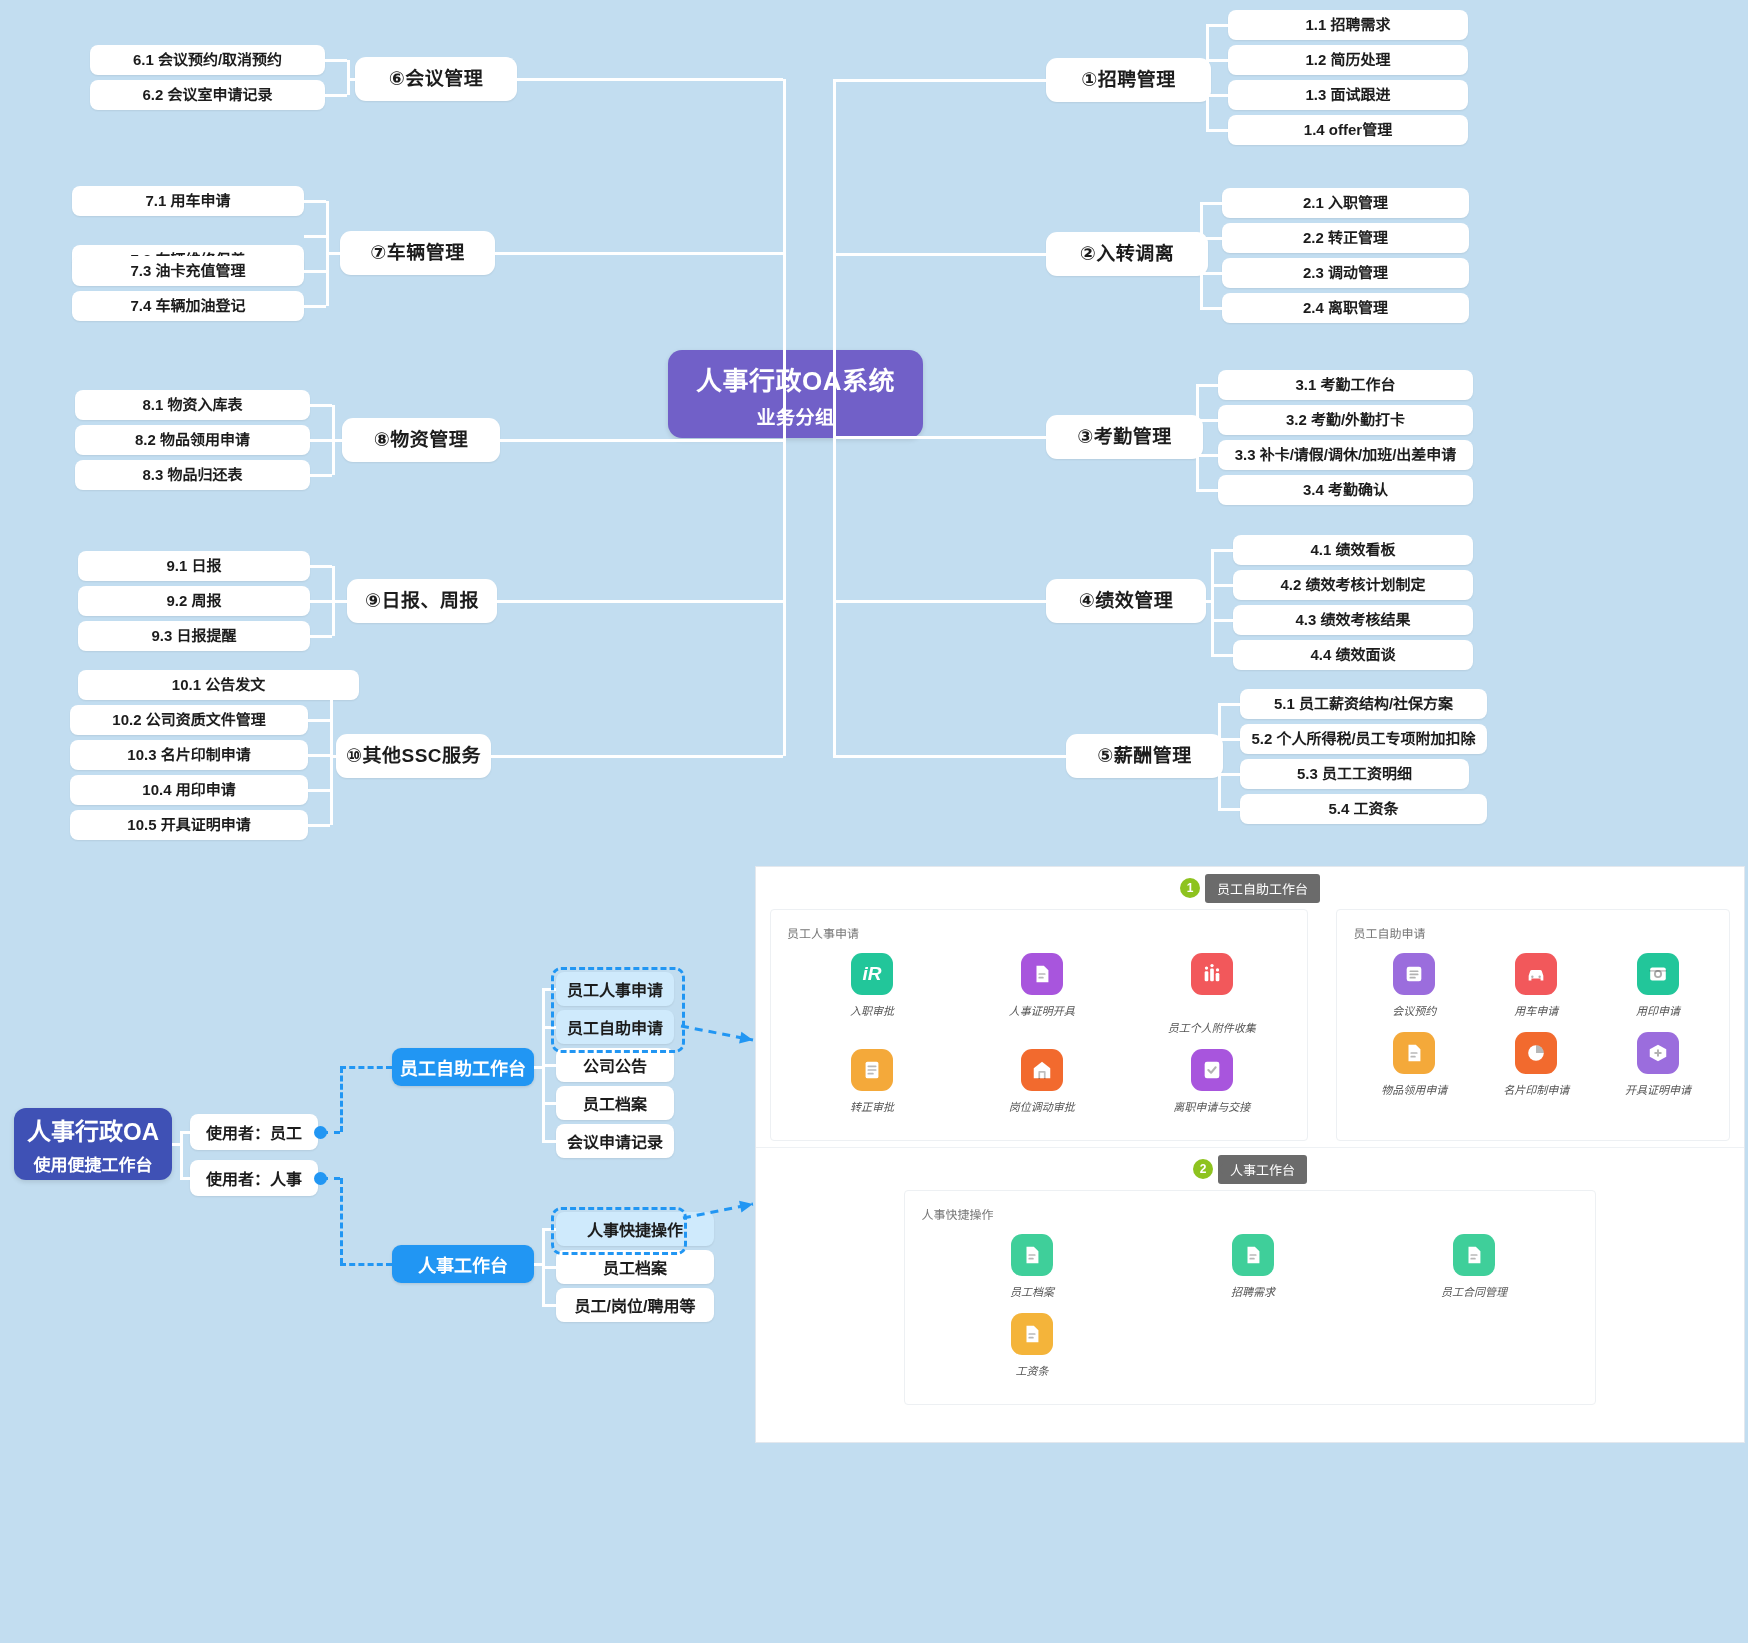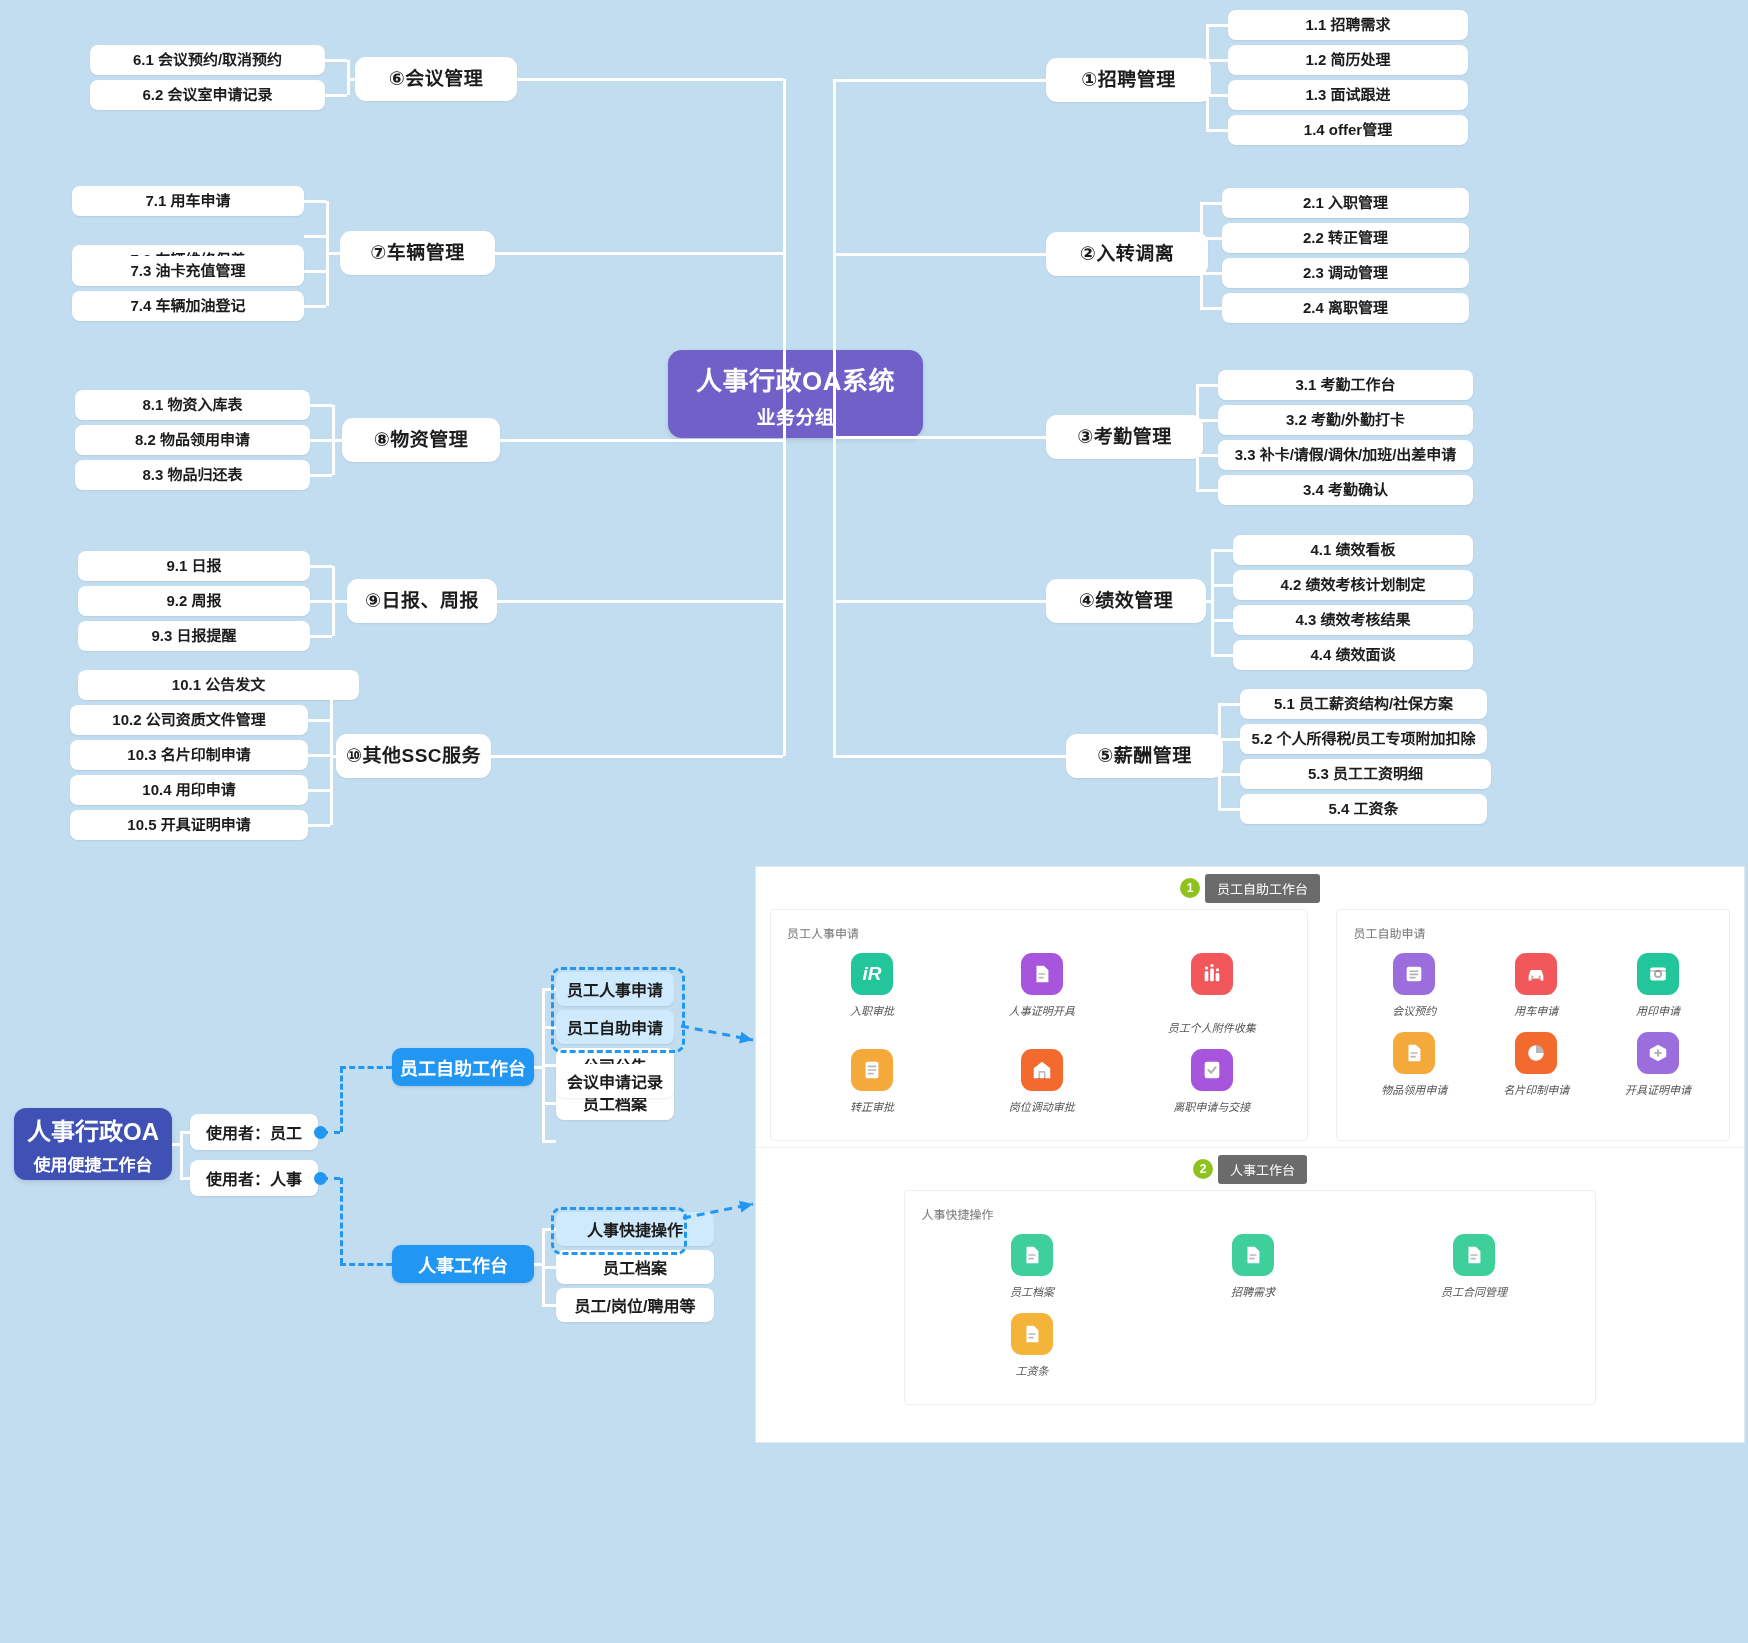--- a/index.html
+++ b/index.html
@@ -150,21 +150,21 @@
     <div class="node leaf" style="left: 1233px; top: 640px; width: 240px;">4.4 绩效面谈</div>
     <div class="ln" style="left: 1206px; top: 600px; width: 5px; height: 3px;"></div>
     <div class="ln" style="left: 1211px; top: 550px; width: 3px; height: 105px;"></div>
     <div class="ln" style="left: 1211px; top: 549px; width: 22px; height: 3px;"></div>
     <div class="ln" style="left: 1211px; top: 584px; width: 22px; height: 3px;"></div>
     <div class="ln" style="left: 1211px; top: 619px; width: 22px; height: 3px;"></div>
     <div class="ln" style="left: 1211px; top: 654px; width: 22px; height: 3px;"></div>
     <div class="node branch" style="left: 1066px; top: 734px; width: 157px;">⑤薪酬管理</div>
     <div class="node leaf" style="left: 1240px; top: 689px; width: 247px;">5.1 员工薪资结构/社保方案</div>
     <div class="node leaf" style="left: 1240px; top: 724px; width: 247px;">5.2 个人所得税/员工专项附加扣除</div>
-    <div class="node leaf" style="left: 1240px; top: 759px; width: 251px;">5.3 员工工资明细</div>
+    <div class="node leaf" style="left: 1240px; top: 759px; width: 229px;">5.3 员工工资明细</div>
     <div class="node leaf" style="left: 1240px; top: 794px; width: 247px;">5.4 工资条</div>
     <div class="ln" style="left: 1223px; top: 755px; height: 3px;"></div>
     <div class="ln" style="left: 1218px; top: 704px; width: 3px; height: 105px;"></div>
     <div class="ln" style="left: 1218px; top: 703px; width: 22px; height: 3px;"></div>
     <div class="ln" style="left: 1218px; top: 738px; width: 22px; height: 3px;"></div>
     <div class="ln" style="left: 1218px; top: 773px; width: 22px; height: 3px;"></div>
     <div class="ln" style="left: 1218px; top: 808px; width: 22px; height: 3px;"></div>
     <div class="ln" style="left: 923px; top: 393px; height: 3px;"></div>
     <div class="ln" style="left: 833px; top: 80px; width: 3px; height: 676px;"></div>
     <div class="ln" style="left: 833px; top: 79px; width: 213px; height: 3px;"></div>
@@ -248,21 +248,21 @@
     <div class="dln" style="left: 322px; top: 1131px; width: 18px;"></div>
     <div class="dlnv" style="left: 340px; top: 1067px; height: 65px;"></div>
     <div class="dln" style="left: 340px; top: 1066px; width: 52px;"></div>
     <div class="dln" style="left: 322px; top: 1177px; width: 18px;"></div>
     <div class="dlnv" style="left: 340px; top: 1178px; height: 86px;"></div>
     <div class="dln" style="left: 340px; top: 1263px; width: 52px;"></div>
     <div class="subleaf hl" style="left: 556px; top: 972px; width: 118px; height: 34px;">员工人事申请</div>
     <div class="subleaf hl" style="left: 556px; top: 1010px; width: 118px; height: 34px;">员工自助申请</div>
     <div class="subleaf" style="left: 556px; top: 1048px; width: 118px; height: 34px;">公司公告</div>
     <div class="subleaf" style="left: 556px; top: 1086px; width: 118px; height: 34px;">员工档案</div>
-    <div class="subleaf" style="left: 556px; top: 1064px; width: 118px; height: 34px;">会议申请记录</div>
+    <div class="subleaf" style="left: 556px; top: 1124px; width: 118px; height: 34px;">会议申请记录</div>
     <div class="ln" style="left: 534px; top: 1066px; width: 8px; height: 3px;"></div>
     <div class="ln" style="left: 542px; top: 989px; width: 3px; height: 152px;"></div>
     <div class="ln" style="left: 542px; top: 988px; width: 14px; height: 3px;"></div>
     <div class="ln" style="left: 542px; top: 1026px; width: 14px; height: 3px;"></div>
     <div class="ln" style="left: 542px; top: 1064px; width: 14px; height: 3px;"></div>
     <div class="ln" style="left: 542px; top: 1102px; width: 14px; height: 3px;"></div>
     <div class="ln" style="left: 542px; top: 1140px; width: 14px; height: 3px;"></div>
     <div class="subleaf hl" style="left: 556px; top: 1212px; width: 158px; height: 34px;">人事快捷操作</div>
     <div class="subleaf" style="left: 556px; top: 1250px; width: 158px; height: 34px;">员工档案</div>
     <div class="subleaf" style="left: 556px; top: 1288px; width: 158px; height: 34px;">员工/岗位/聘用等</div>

